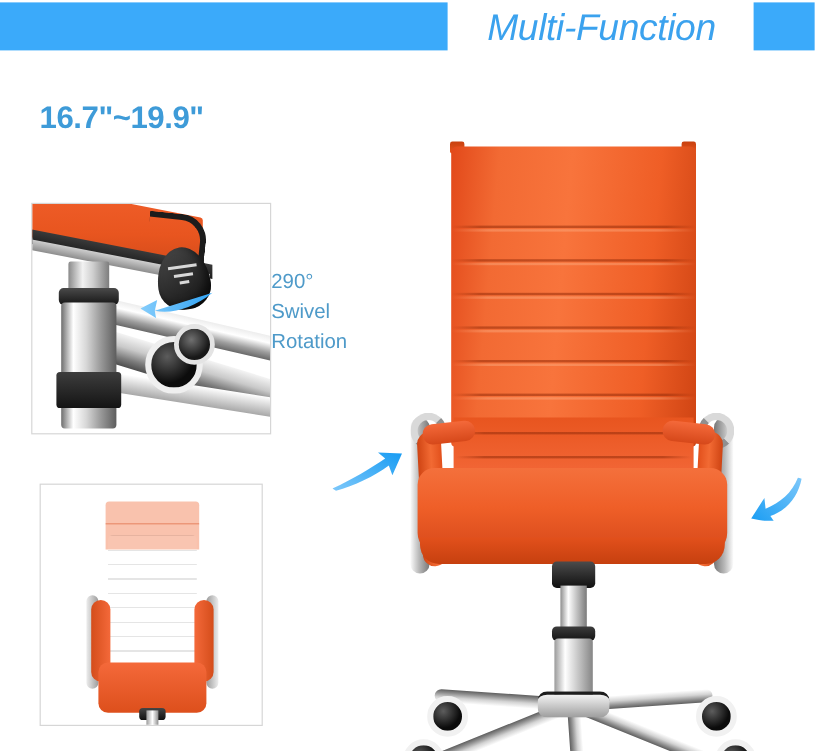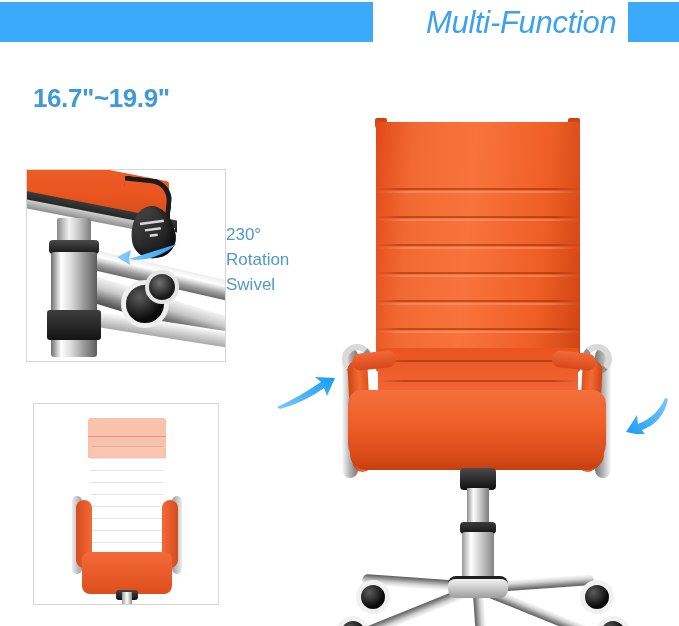--- a/index.html
+++ b/index.html
@@ -4,21 +4,21 @@
 <style>
   html,body{margin:0;padding:0;background:#fff;}
   body{width:679px;height:626px;position:relative;overflow:hidden;
        font-family:"Liberation Sans",sans-serif;}
 
   
   #header{position:absolute;left:0;top:0;width:679px;height:48px;}
   #header-bar-left{position:absolute;left:0;top:2px;width:373px;height:40px;background:#3baafa;}
   #header-title{position:absolute;left:406px;top:-1px;width:216px;height:48px;
      line-height:48px;font-size:31px;font-style:italic;color:#3ba2ee;white-space:nowrap;
-     letter-spacing:-0.3px;margin-left:20px;}
+     letter-spacing:-0.3px;}
   #header-square-right{position:absolute;left:628px;top:2px;width:51px;height:40px;background:#3baafa;}
 
   
   #adj-block{position:absolute;left:33px;top:83px;width:280px;}
   #adj-line1{font-size:25px;color:#5ba3d0;line-height:30px;white-space:nowrap;letter-spacing:-0.2px;}
   #adj-line2{font-size:26px;color:#3e9bd8;line-height:31px;white-space:nowrap;font-weight:600;letter-spacing:-0.4px;}
 
   #swivel-block{position:absolute;left:226px;top:222px;width:110px;}
   .swivel-line{font-size:17px;color:#4e9ac9;line-height:25px;white-space:nowrap;}
 
@@ -166,23 +166,23 @@
   <div id="header-bar-left"></div>
   <div id="header-title">Multi-Function</div>
   <div id="header-square-right"></div>
 </div>
 
 <div id="adj-block">
   <div id="adj-line2">16.7"~19.9"</div>
 </div>
 
 <div id="swivel-block">
-  <div class="swivel-line">230°</div>
+  <div class="swivel-line">290°</div>
+  <div class="swivel-line">Swivel</div>
   <div class="swivel-line">Rotation</div>
-  <div class="swivel-line">Swivel</div>
 </div>
 
 <div class="inset" id="inset-lift">
   <div class="i1-seat"></div>
   <div class="i1-seat-edge"></div>
   <div class="i1-seat-plate"></div>
   <div class="i1-arm-a"></div>
   <div class="i1-arm-b"></div>
   <div class="i1-arm-c"></div>
   <div class="i1-cyl-top"></div>

